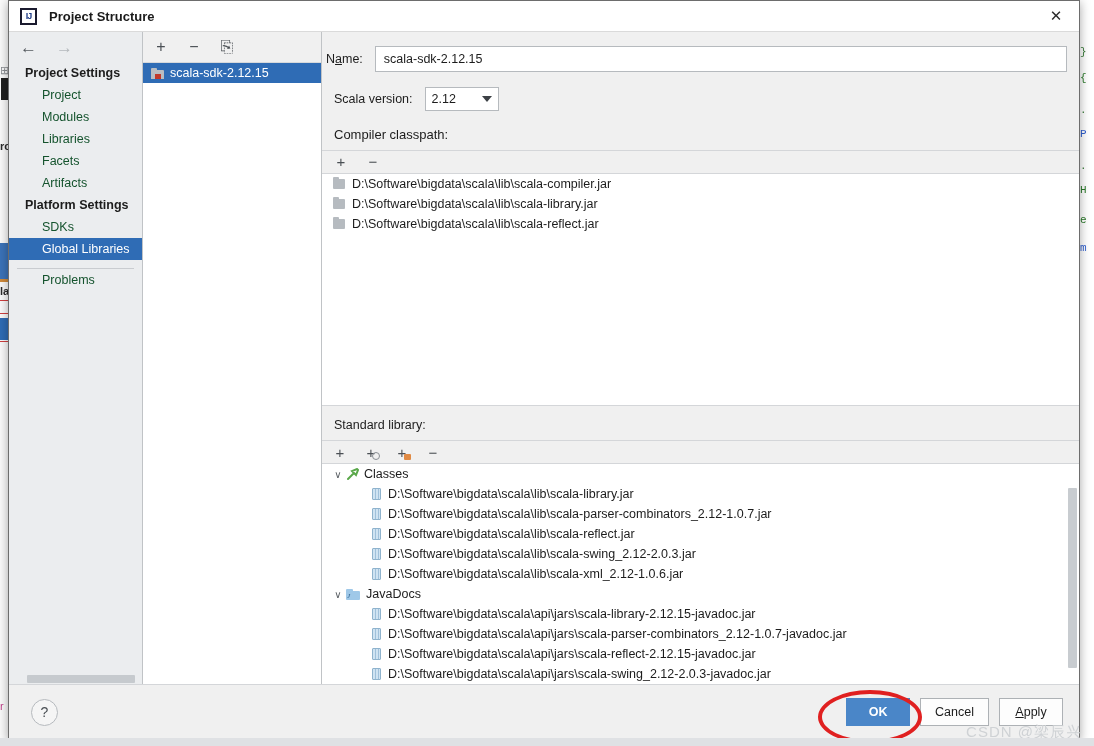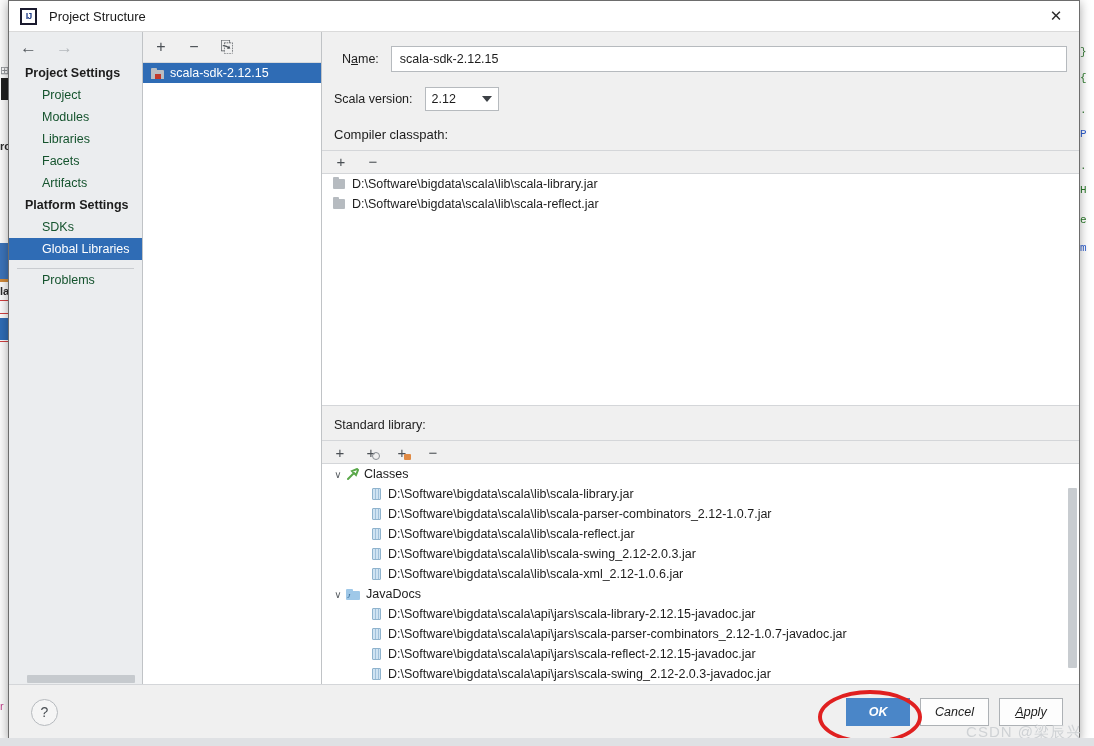--- a/index.html
+++ b/index.html
@@ -43,21 +43,21 @@
   .ij-logo {
     width: 17px; height: 17px; margin-left: 11px; margin-right: 12px;
     background: #ffffff; border: 2px solid #1a1a2e; position: relative;
     box-sizing: border-box; flex:0 0 auto;
   }
   .ij-logo::after {
     content: "IJ"; position:absolute; inset:0; color:#1f3c88; font-size:9px;
     font-weight: bold; display:flex; align-items:center; justify-content:center;
     font-family:"Liberation Sans",sans-serif; letter-spacing:-1px;
   }
-  .title-text { font-size: 13px; color: #1a1a1a; }
+  .title-text { font-size: 13px; color: #1a1a1a; font-weight: bold; }
   .title-spacer { flex: 1 1 auto; }
   .close-btn {
     width: 46px; height: 29px; display:flex; align-items:center; justify-content:center;
     color:#2b2b2b; font-size:15px; font-family:"Liberation Sans",sans-serif; cursor:default;
   }
 
   .body-area { flex: 1 1 auto; display: flex; min-height: 0; }
 
   
   .sidebar {
@@ -82,21 +82,21 @@
   .list-items { flex:1 1 auto; background:#fff; }
   .list-row { height:20px; display:flex; align-items:center; gap:6px; padding-left:8px; font-size:12.5px; color:#1c1c1c; }
   .list-row.selected { background:#2f6cb5; color:#fff; }
   .folder-ico { width:13px; height:11px; position:relative; flex:0 0 auto; }
   .folder-ico .b { position:absolute; left:0; bottom:0; width:13px; height:9px; background:#b9bdc2; border-radius:1px 1px 0 0;}
   .folder-ico .t { position:absolute; left:0; top:0; width:6px; height:3px; background:#b9bdc2; border-radius:1px 1px 0 0;}
   .folder-ico .r { position:absolute; left:4px; bottom:0; width:6px; height:5px; background:#c0392b; }
 
   
   .content { flex:1 1 auto; background:#f0f0f0; display:flex; flex-direction:column; min-width:0; padding: 0; }
-  .row-name { display:flex; align-items:center; height:28px; margin: 13px 12px 0 20px; }
+  .row-name { display:flex; align-items:center; height:28px; margin: 13px 12px 0 4px; }
   .lbl { font-size:12.5px; color:#1c1c1c; }
   .lbl u { text-decoration: underline; }
   .name-input {
     flex:1 1 auto; height:26px; background:#fff; border:1px solid #b6babe;
     margin-left:12px; display:flex; align-items:center; padding-left:8px;
     font-size:12.5px; color:#1c1c1c; box-sizing:border-box;
   }
   .row-ver { display:flex; align-items:center; height:24px; margin: 14px 12px 0 12px; gap:12px; }
   .combo { width:74px; height:24px; background:#fff; border:1px solid #b6babe; display:flex; align-items:center;
      padding:0 6px; box-sizing:border-box; font-size:12.5px; color:#1c1c1c; justify-content:space-between; }
@@ -129,21 +129,21 @@
   .tree-vscroll { position:absolute; right:0; top:0; width:13px; height:100%; background:#fff; }
   .tree-vscroll .thumb { position:absolute; right:2px; top:24px; width:9px; height:180px; background:#c8ccd0; border-radius:1px; }
 
   
   .footer { height:54px; flex:0 0 54px; background:#f0f0f0; border-top:1px solid #d4d6d9;
      display:flex; align-items:center; padding: 0 16px; position:relative; }
   .help-btn { width:25px;height:25px;border-radius:50%;border:1px solid #b6babe;background:#f5f5f5;
      display:flex;align-items:center;justify-content:center;font-size:14px;color:#4a4f54; margin-left:6px;}
   .foot-spacer{flex:1 1 auto;}
   .btn { height:28px; min-width:64px; padding: 8px 14px; border:1px solid #adb1b5; background:#fdfdfd;
-     display:flex;align-items:center;justify-content:center;font-size:12.5px;color:#1c1c1c; margin-left:10px; box-sizing:border-box;font-style:italic;}
+     display:flex;align-items:center;justify-content:center;font-size:12.5px;color:#1c1c1c; margin-left:10px; box-sizing:border-box;}
   .btn.primary { background:#4a86c8; border-color:#4a86c8; color:#fff; font-weight:bold; }
   .btn u { text-decoration: underline; }
   .annot-ellipse { position:absolute; left:818px; top:690px; width:96px; height:46px;
      border:4px solid #e02020; border-radius:50%; pointer-events:none; }
   .watermark { position:absolute; right:12px; bottom:4px; font-size:15px; color:#cfd2d5; letter-spacing:1px; }
   .bottom-strip { position:absolute; left:0; bottom:0; width:1094px; height:8px; background:#dfe1e4; }
 </style>
 </head>
 <body>
 
@@ -246,20 +246,24 @@
 
         <div class="section-lbl">Compiler classpath:</div>
 
         <div class="cp-toolbar" id="cp-toolbar-host">
             <div class="tb-icon" style="font-size: 15px;">+</div>
             <div class="tb-icon" style="font-size: 15px;">−</div>
           </div>
         <div class="cp-list" id="cp-list-host">
             <div class="cp-row">
               <span class="jarfolder"></span>
+              <span>D:\Software\bigdata\scala\lib\scala-compiler.jar</span>
+            </div>
+            <div class="cp-row">
+              <span class="jarfolder"></span>
               <span>D:\Software\bigdata\scala\lib\scala-library.jar</span>
             </div>
             <div class="cp-row">
               <span class="jarfolder"></span>
               <span>D:\Software\bigdata\scala\lib\scala-reflect.jar</span>
             </div>
           </div>
 
         <div class="std-lbl">Standard library:</div>
         <div class="std-toolbar" id="std-toolbar-host">

